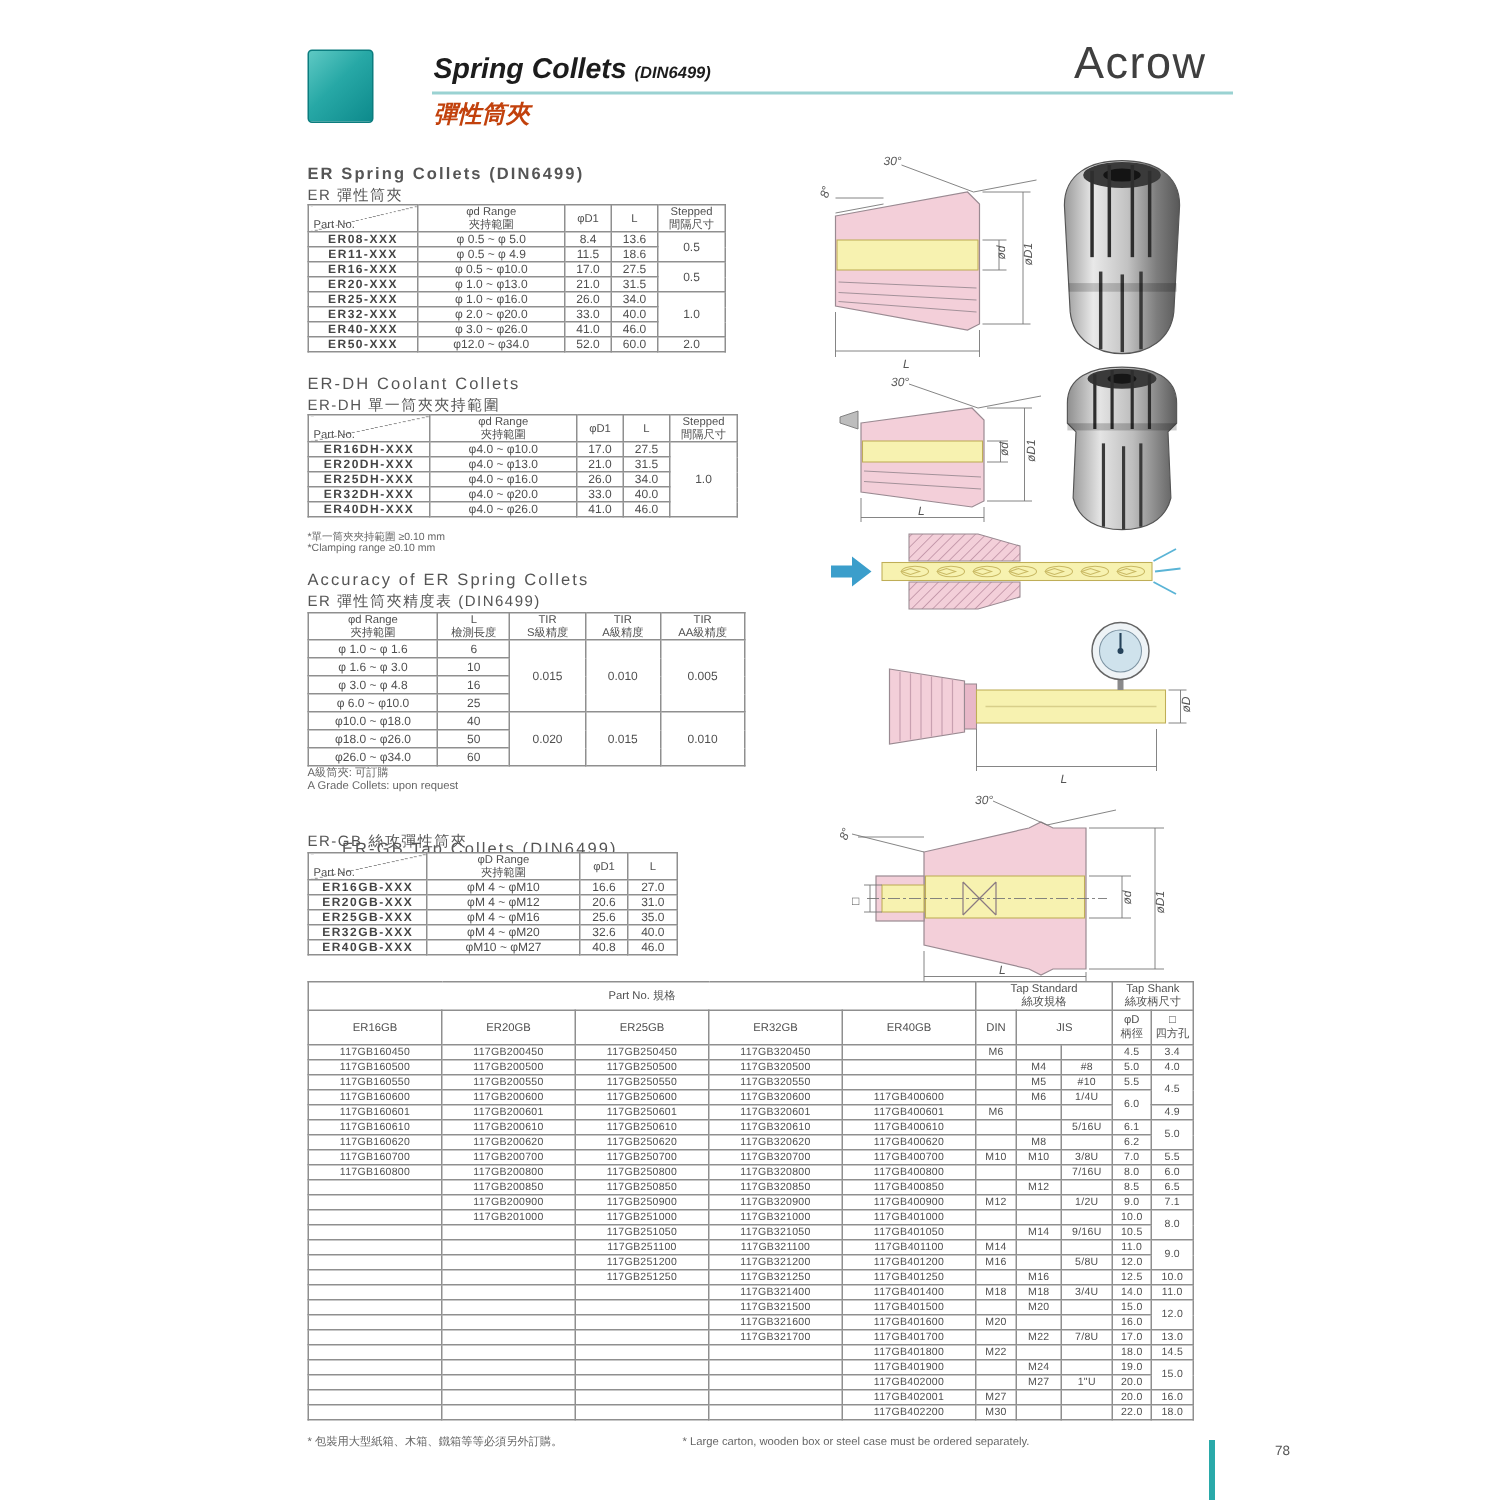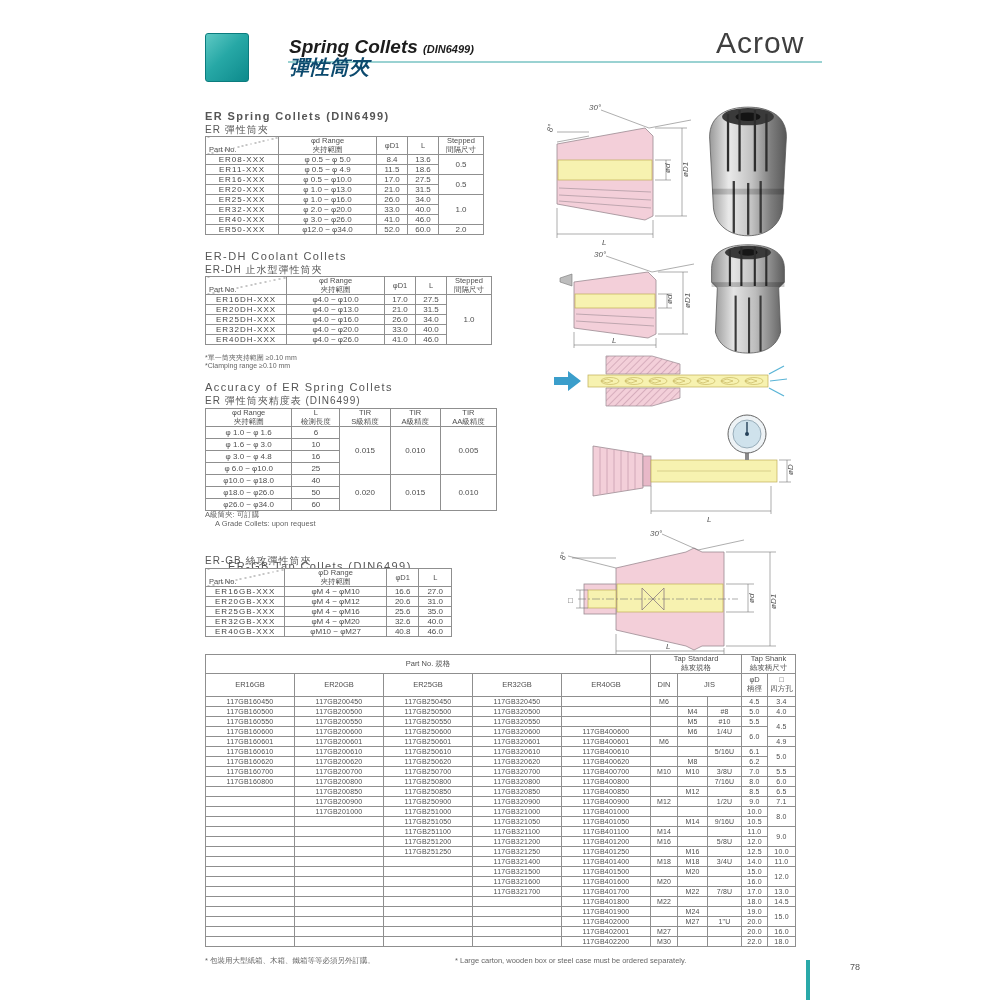--- a/index.html
+++ b/index.html
@@ -5,35 +5,35 @@
   html,body{margin:0;padding:0;}
   body{width:1000px;height:1000px;background:#fbfbfb;font-family:"Liberation Sans",sans-serif;color:#4a4a4a;position:relative;overflow:hidden;}
   .sheet{position:absolute;inset:0;background:#ffffff;}
 
   
   .hdr-square{position:absolute;left:205px;top:33px;width:42px;height:47px;border-radius:3px;
     background:linear-gradient(135deg,#5ec9c4 0%,#27a8a6 45%,#0d8a8c 100%);border:1px solid #0b7c7e;}
   .hdr-title{position:absolute;left:289px;top:36px;font-size:19px;font-weight:bold;font-style:italic;color:#1c1c1c;white-space:nowrap;}
   .hdr-title .suffix{font-size:11px;}
   .hdr-rule{position:absolute;left:288px;top:61px;width:534px;height:2px;background:#9ad2d2;}
-  .hdr-zh{position:absolute;left:289px;top:54px;font-size:20px;font-weight:bold;font-style:italic;color:#0c4a6e;}
+  .hdr-zh{position:absolute;left:289px;top:66px;font-size:16px;font-weight:bold;font-style:italic;color:#c2410c;}
   .brand{position:absolute;left:716px;top:26px;font-size:30px;color:#3f3f3f;letter-spacing:1px;}
 
   
   .sec-en{position:absolute;font-size:11px;letter-spacing:1.4px;color:#555;white-space:nowrap;}
   .sec-zh{position:absolute;font-size:10px;letter-spacing:1px;color:#555;white-space:nowrap;}
 
   
   table{border-collapse:collapse;table-layout:fixed;background:#fff;}
   td,th{border:1px solid #8f8f8f;text-align:center;vertical-align:middle;padding:0 1px;color:#4f4f4f;overflow:hidden;white-space:nowrap;}
   th{font-weight:normal;}
   .hline{display:block;line-height:1.15;}
   .t-small td{height:9px;line-height:9px;font-size:8px;}
   .t-small th{font-size:7.5px;height:11px;}
-  .t-small td:first-child{letter-spacing:1px;font-weight:normal;color:#454545;}
+  .t-small td:first-child{letter-spacing:1px;font-weight:bold;color:#454545;}
   .t-acc td{height:11px;line-height:11px;font-size:8px;}
   .t-acc th{font-size:7.5px;}
   .diag{background:linear-gradient(to bottom right,transparent 49.4%,#8f8f8f 49.4%,#8f8f8f 50.6%,transparent 50.6%);text-align:left;vertical-align:bottom;padding-left:3px;}
   #t1{position:absolute;left:205px;top:136px;width:279px;}
   #t2{position:absolute;left:205px;top:276px;width:287px;}
   #t3{position:absolute;left:205px;top:408px;width:292px;}
   #t4{position:absolute;left:205px;top:568px;width:247px;}
   #tbig{position:absolute;left:205px;top:654px;width:590px;}
   .t-big td{height:9px;line-height:9px;font-size:7px;letter-spacing:.2px;}
   .t-big th{font-size:7.5px;line-height:1.1;}
@@ -140,21 +140,21 @@
           <td>ER50-XXX</td>
           <td>φ12.0 ~ φ34.0</td>
           <td>52.0</td>
           <td>60.0</td>
           <td>2.0</td>
         </tr>
       </tbody>
   </table>
 
   <div class="sec-en" style="left:205px;top:250px;">ER-DH Coolant Collets</div>
-  <div class="sec-zh" style="left:205px;top:263px;">ER-DH 止水型彈性筒夾</div>
+  <div class="sec-zh" style="left:205px;top:263px;">ER-DH 單一筒夾夾持範圍</div>
   <table id="t2" class="t-small">
     <colgroup>
         <col style="width:81px">
         <col style="width:98px">
         <col style="width:31px">
         <col style="width:31px">
       </colgroup>
     <thead>
       <tr>
         <th class="diag">Part No.</th>
@@ -272,21 +272,21 @@
           <td>φ18.0 ~ φ26.0</td>
           <td>50</td>
         </tr>
         <tr>
           <td>φ26.0 ~ φ34.0</td>
           <td>60</td>
         </tr>
       </tbody>
   </table>
   <div class="fnote" style="left:205px;top:510px;font-size:7.5px;text-align:center;">A級筒夾: 可訂購</div>
-  <div class="fnote" style="left:205px;top:519px;font-size:7.5px;margin-left:10px;">A Grade Collets: upon request</div>
+  <div class="fnote" style="left:205px;top:519px;font-size:7.5px;">A Grade Collets: upon request</div>
 
   <div class="sec-en" style="left:205px;top:560px;padding-left:23px;">ER-GB Tap Collets (DIN6499)</div>
   <div class="sec-zh" style="left:205px;top:554px;">ER-GB 絲攻彈性筒夾</div>
   <table id="t4" class="t-small">
     <colgroup>
         <col style="width:78px">
         <col style="width:100px">
         <col style="width:32px">
         <col style="width:32px">
       </colgroup>

